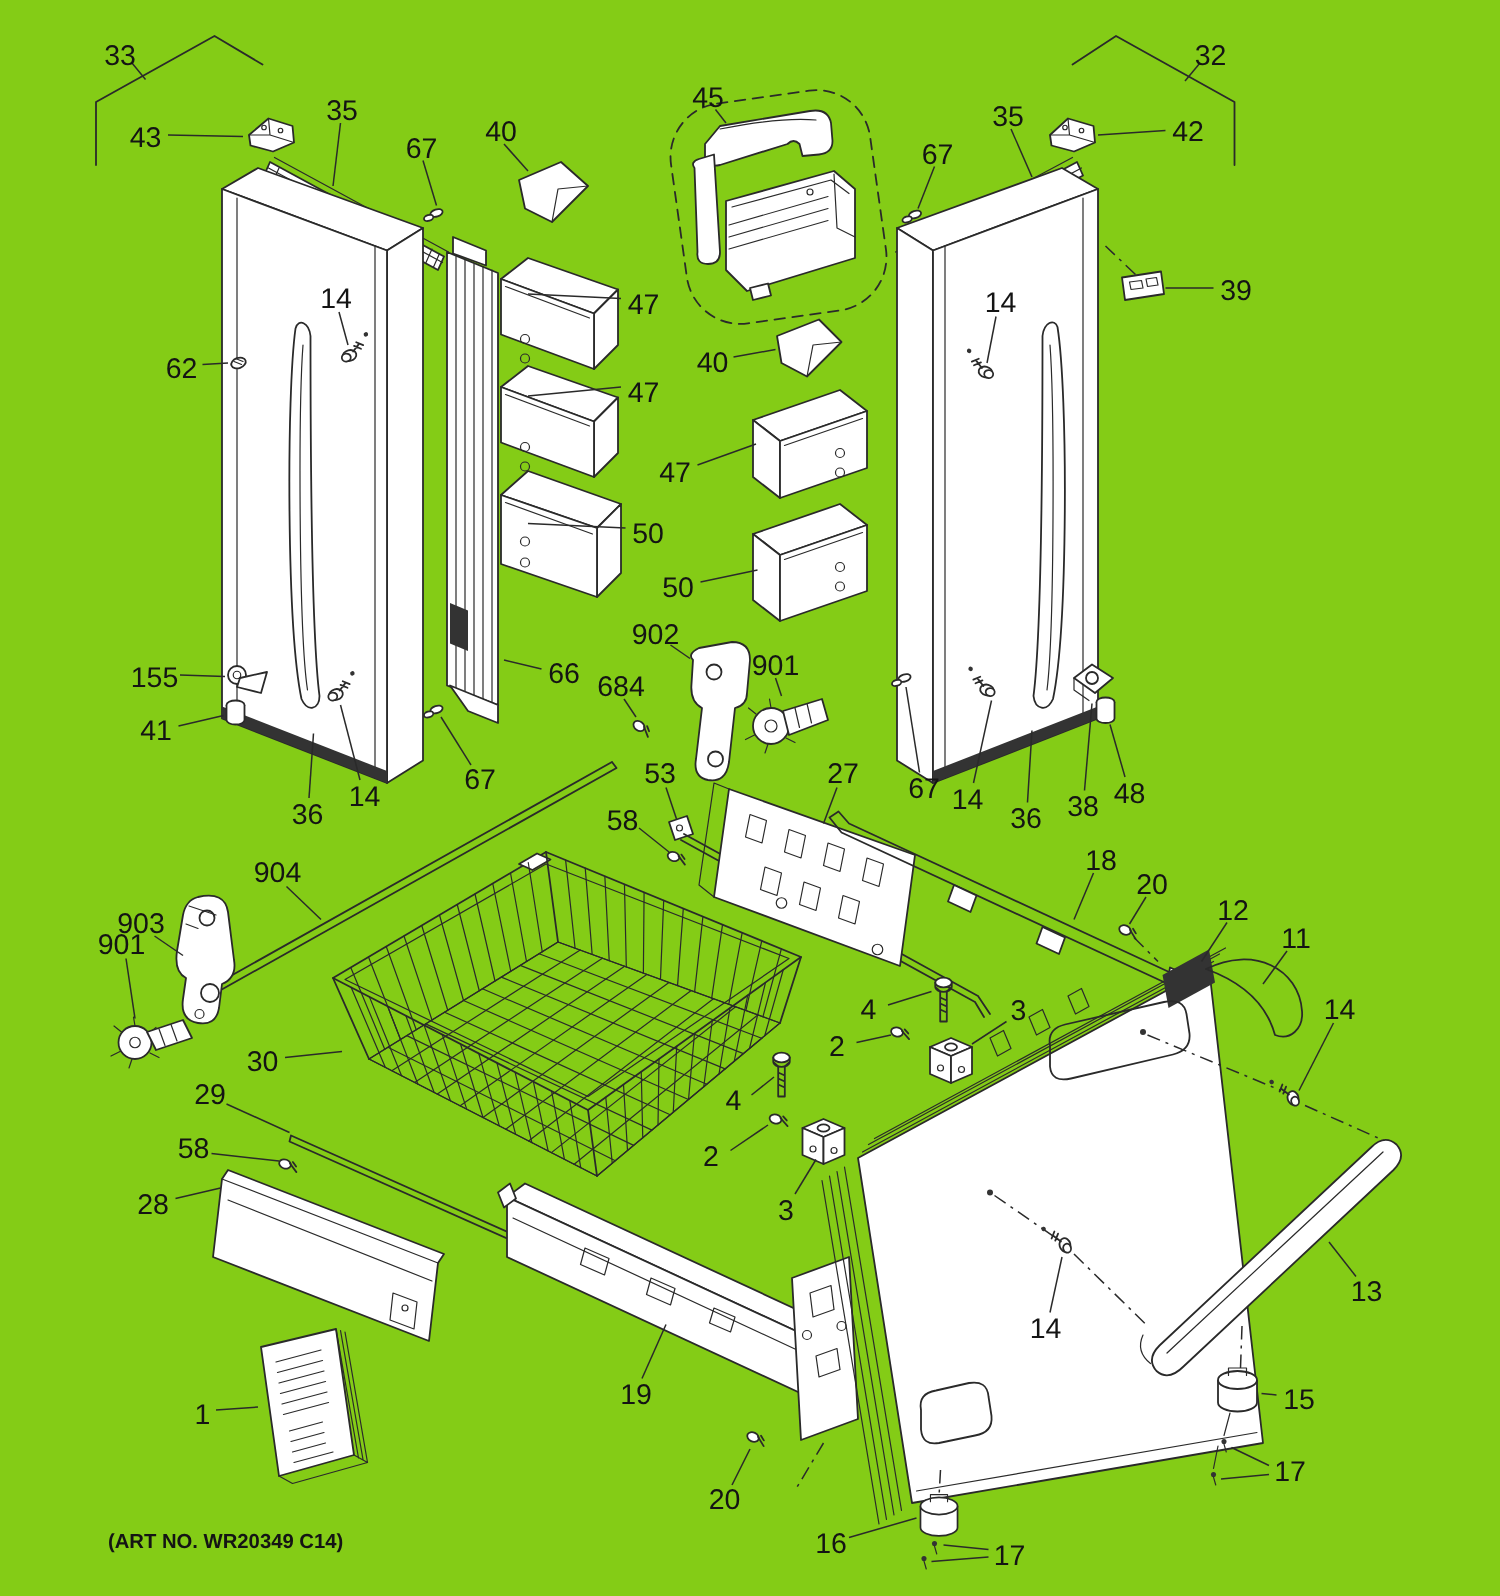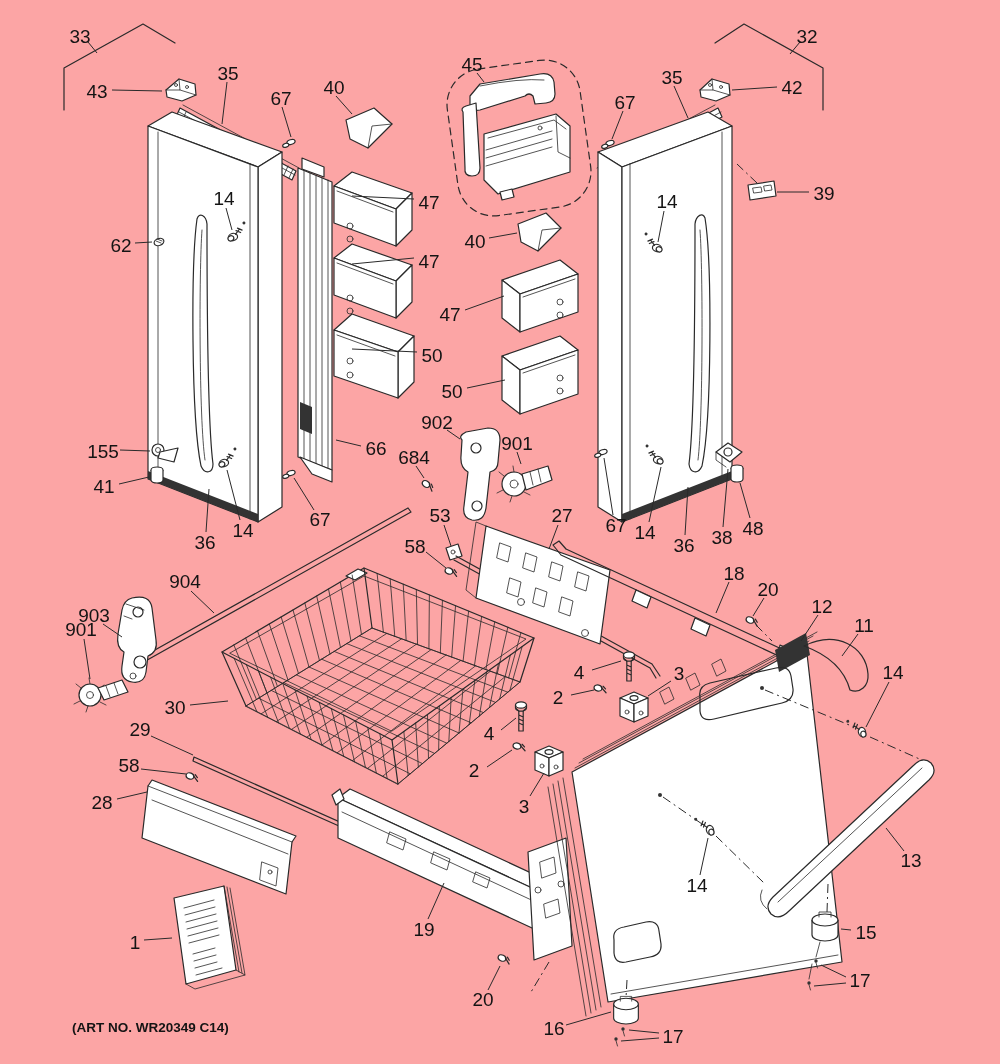--- a/index.html
+++ b/index.html
@@ -1,16 +1,16 @@
 <!DOCTYPE html>
 <html><head>
 <meta charset="utf-8">
 <style>
   html,body{margin:0;padding:0;background:#fff;}
-  .page{position:relative;width:1000px;height:1064px;background:#fca5a5;overflow:hidden;
+  .page{position:relative;width:1000px;height:1064px;background:#84cc16;overflow:hidden;
         font-family:"Liberation Sans",sans-serif;}
   svg{display:block}
   .ln{fill:none;stroke:#2a2a2a;stroke-width:1.2;stroke-linejoin:round;stroke-linecap:round;}
   .fw{fill:#ffffff;stroke:#2a2a2a;stroke-width:1.2;stroke-linejoin:round;}
   .fd{fill:#333333;stroke:none;}
   .thin{stroke-width:0.8;}
   .dash{stroke-dasharray:7 5;}
   .dashdot{stroke-dasharray:9 4 2 4;stroke-width:0.9;}
   .leader{stroke:#2a2a2a;stroke-width:1;fill:none;}
   .callout{font:19px "Liberation Sans",sans-serif;fill:#141414;text-anchor:middle;}

